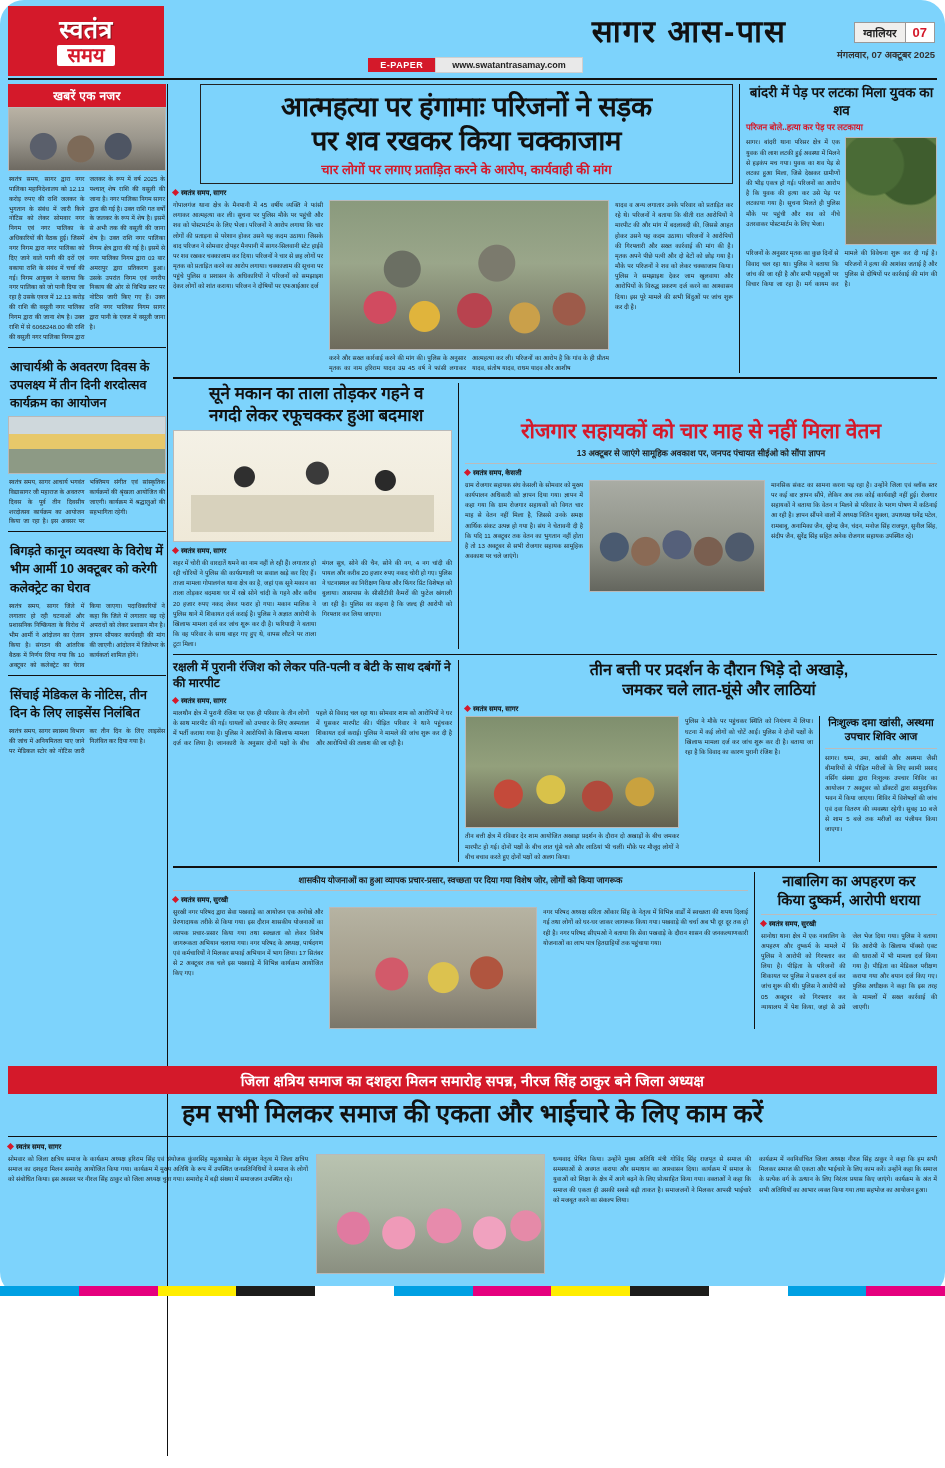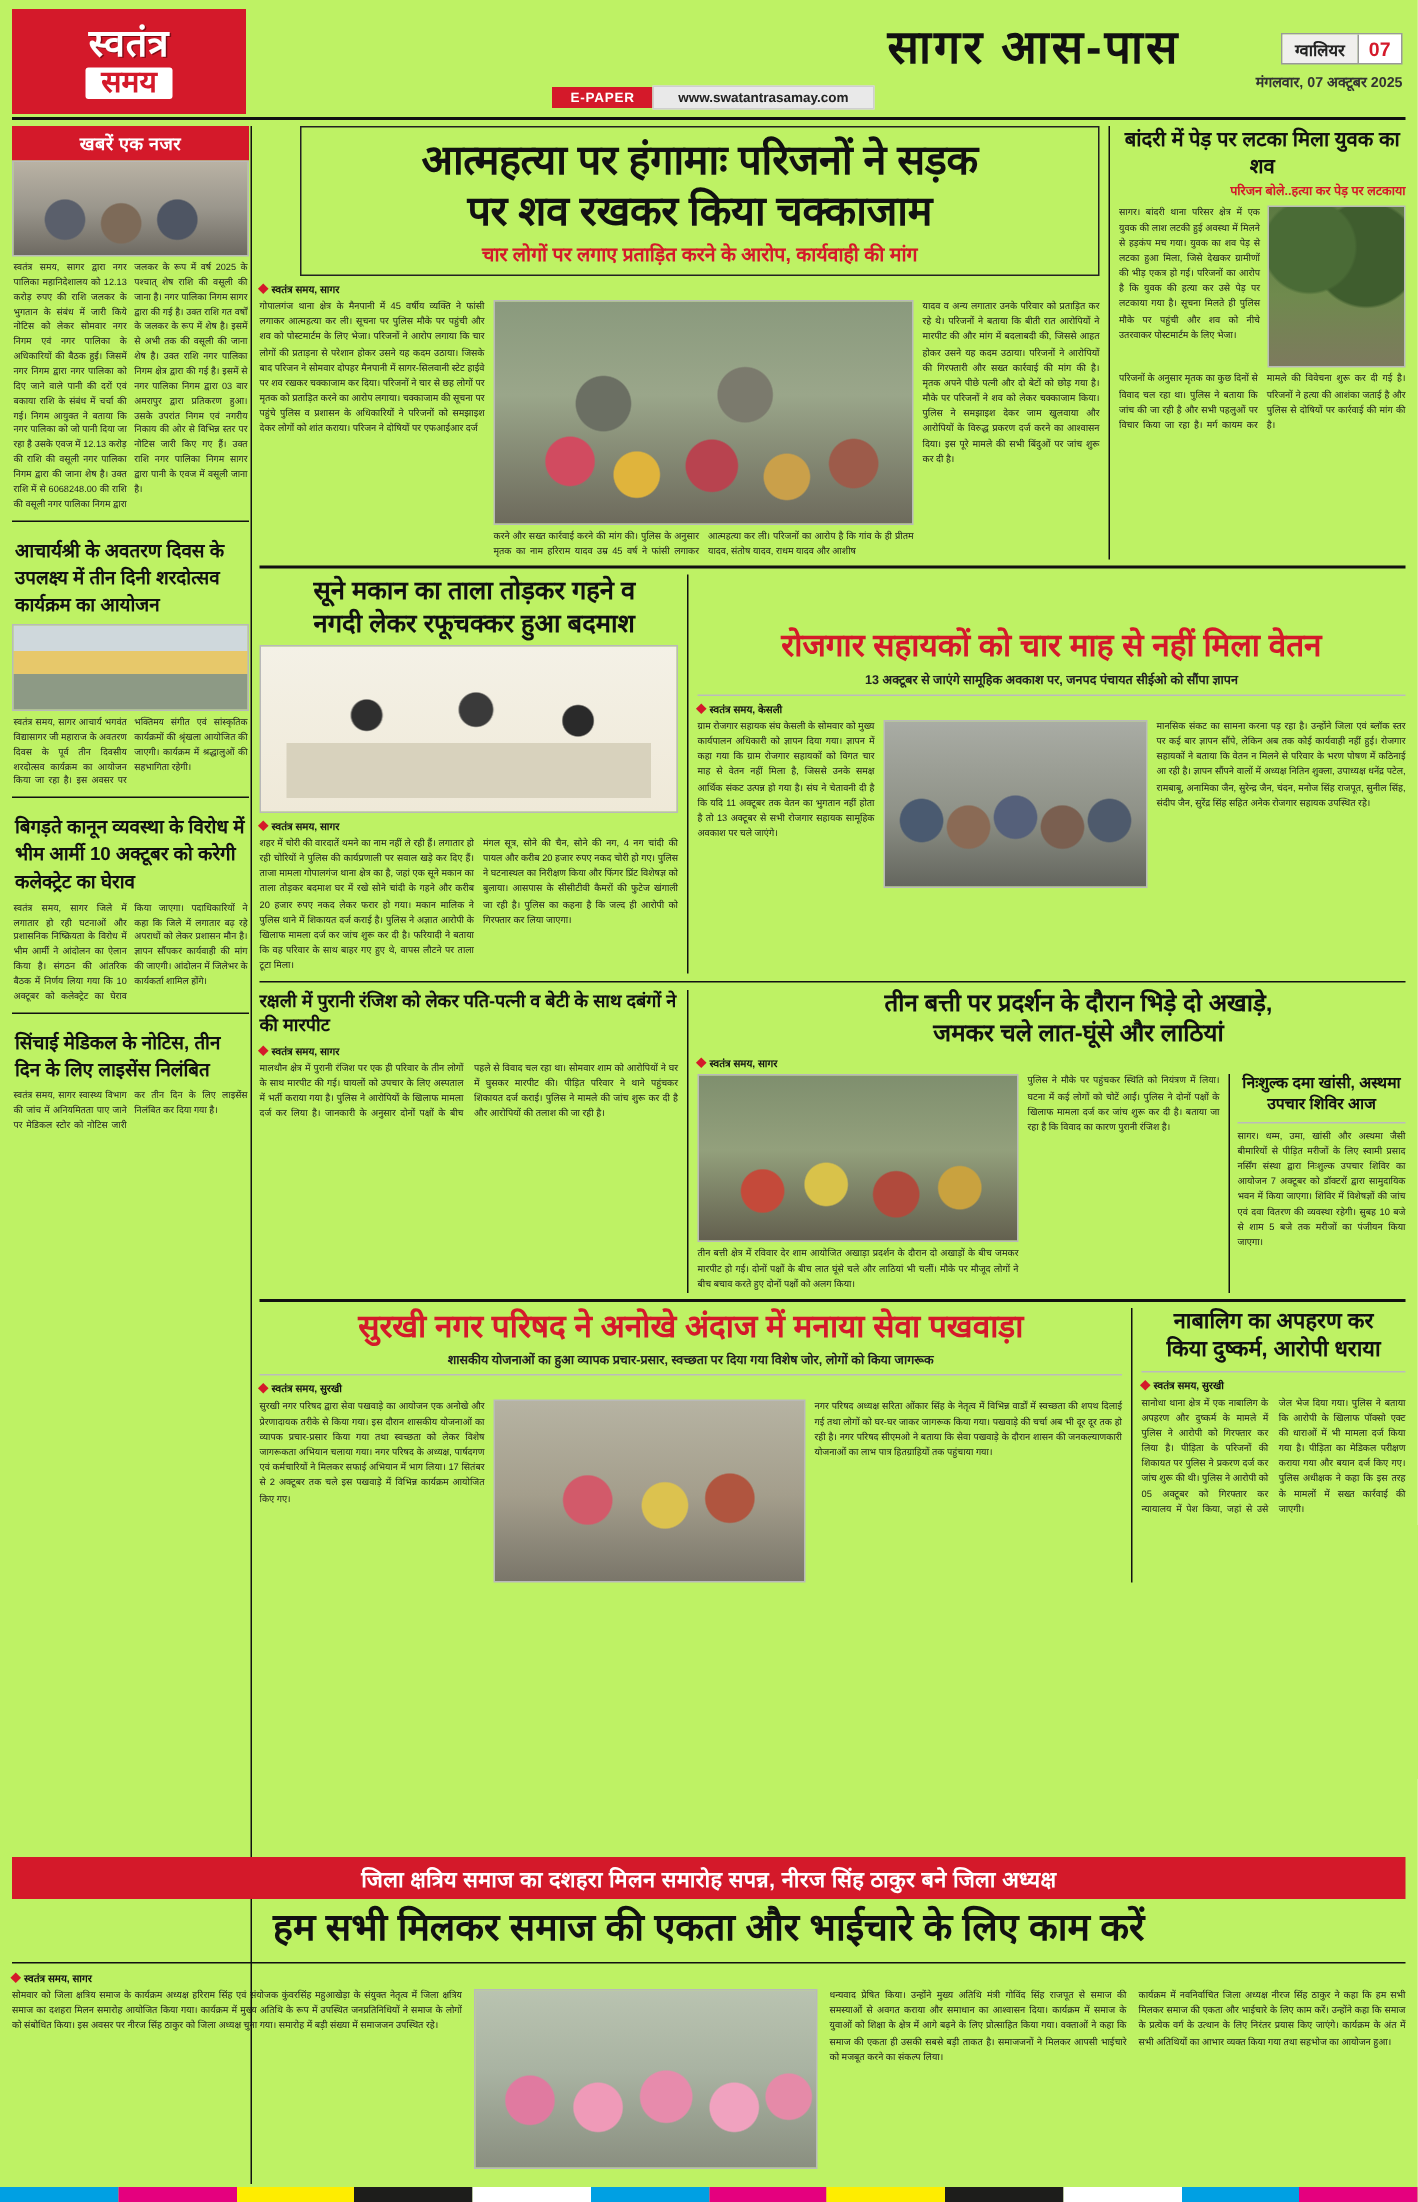--- a/index.html
+++ b/index.html
@@ -5,24 +5,25 @@
   * { box-sizing: border-box; }
   html, body { margin:0; padding:0; }
   body {
     width: 945px; height: 1468px;
     background: #ffffff;
     font-family: "Liberation Sans", sans-serif;
     color: #111;
     overflow: hidden;
   }
   .page {
-    width: 945px; height: 1468px;
+    width: 945px; height: 1296px;
     position: relative;
-    background: #bef264;
+    background: #7dd3fc;
     padding: 6px 8px 0 8px;
+    border-radius: 24px;
   }
 
   
   .masthead {
     display: flex; align-items: stretch;
     border-bottom: 2px solid #111;
     padding-bottom: 2px;
     height: 74px;
   }
   .logo-box {
@@ -155,21 +156,21 @@
     font-size: 17px; font-weight: bold; color: #d4192a; line-height: 1.25;
     text-align: center;
   }
   .hl-black {
     font-size: 17px; font-weight: bold; color: #111; line-height: 1.25; margin-left: 36px;
   }
   .hl-small {
     font-size: 13.5px; font-weight: bold; color: #111; line-height: 1.3;
   }
   .sub-red {
-    font-size: 8.4px; font-weight: bold; color: #d4192a; text-align:right;
+    font-size: 8.4px; font-weight: bold; color: #d4192a; text-align:left;
     line-height: 1.35; margin-top: 3px;
   }
   .sub-black {
     font-size: 8.4px; font-weight: bold; color: #222; text-align:center;
     line-height: 1.35; margin-top: 3px;
   }
 
   .cols2 { column-count: 2; column-gap: 7px; }
 
   
@@ -416,21 +417,20 @@
             </div>
           </div>
         </div>
       </div>
 
       <div class="thickrule"></div>
 
       <div style="display:flex; gap:6px;">
 
         <div style="flex:1; border-right:1px solid #111; padding-right:6px;">
-          <div class="hl-red" style="font-size:21px;">सुरखी नगर परिषद ने अनोखे अंदाज में मनाया सेवा पखवाड़ा</div>
           <div class="sub-black">शासकीय योजनाओं का हुआ व्यापक प्रचार-प्रसार, स्वच्छता पर दिया गया विशेष जोर, लोगों को किया जागरूक</div>
           <div class="rule-thin"></div>
           <div class="byline">स्वतंत्र समय, सुरखी</div>
           <div style="display:flex; gap:6px;">
             <div style="width:150px;" class="body-text">सुरखी नगर परिषद द्वारा सेवा पखवाड़े का आयोजन एक अनोखे और प्रेरणादायक तरीके से किया गया। इस दौरान शासकीय योजनाओं का व्यापक प्रचार-प्रसार किया गया तथा स्वच्छता को लेकर विशेष जागरूकता अभियान चलाया गया। नगर परिषद के अध्यक्ष, पार्षदगण एवं कर्मचारियों ने मिलकर सफाई अभियान में भाग लिया। 17 सितंबर से 2 अक्टूबर तक चले इस पखवाड़े में विभिन्न कार्यक्रम आयोजित किए गए।</div>
             <div style="width:208px;">
               <div class="photo ph ph-street" style="height:122px"></div>
             </div>
             <div style="flex:1;" class="body-text">नगर परिषद अध्यक्ष सरिता ओंकार सिंह के नेतृत्व में विभिन्न वार्डों में स्वच्छता की शपथ दिलाई गई तथा लोगों को घर-घर जाकर जागरूक किया गया। पखवाड़े की चर्चा अब भी दूर दूर तक हो रही है। नगर परिषद सीएमओ ने बताया कि सेवा पखवाड़े के दौरान शासन की जनकल्याणकारी योजनाओं का लाभ पात्र हितग्राहियों तक पहुंचाया गया।</div>
           </div>

